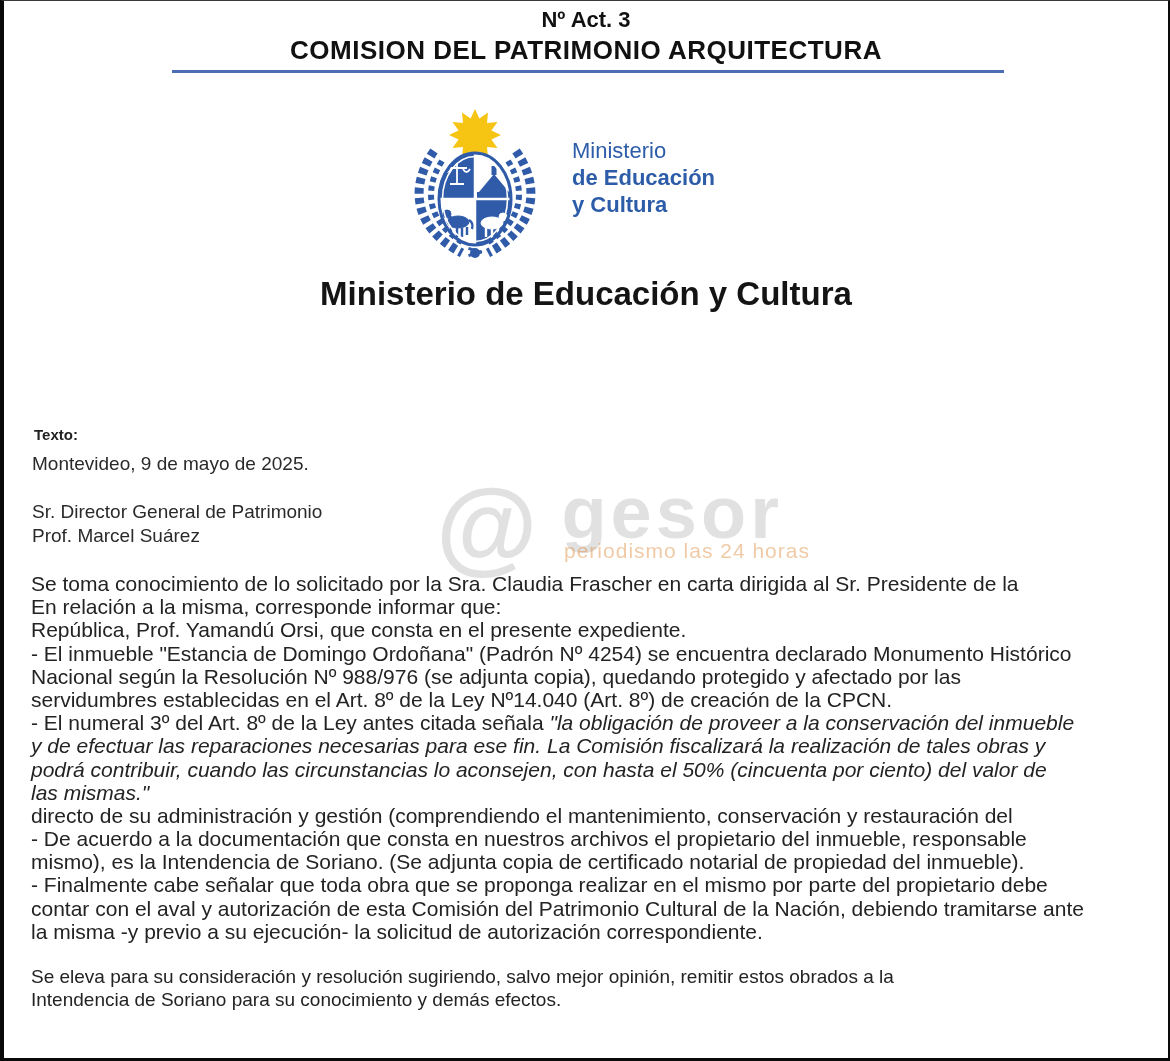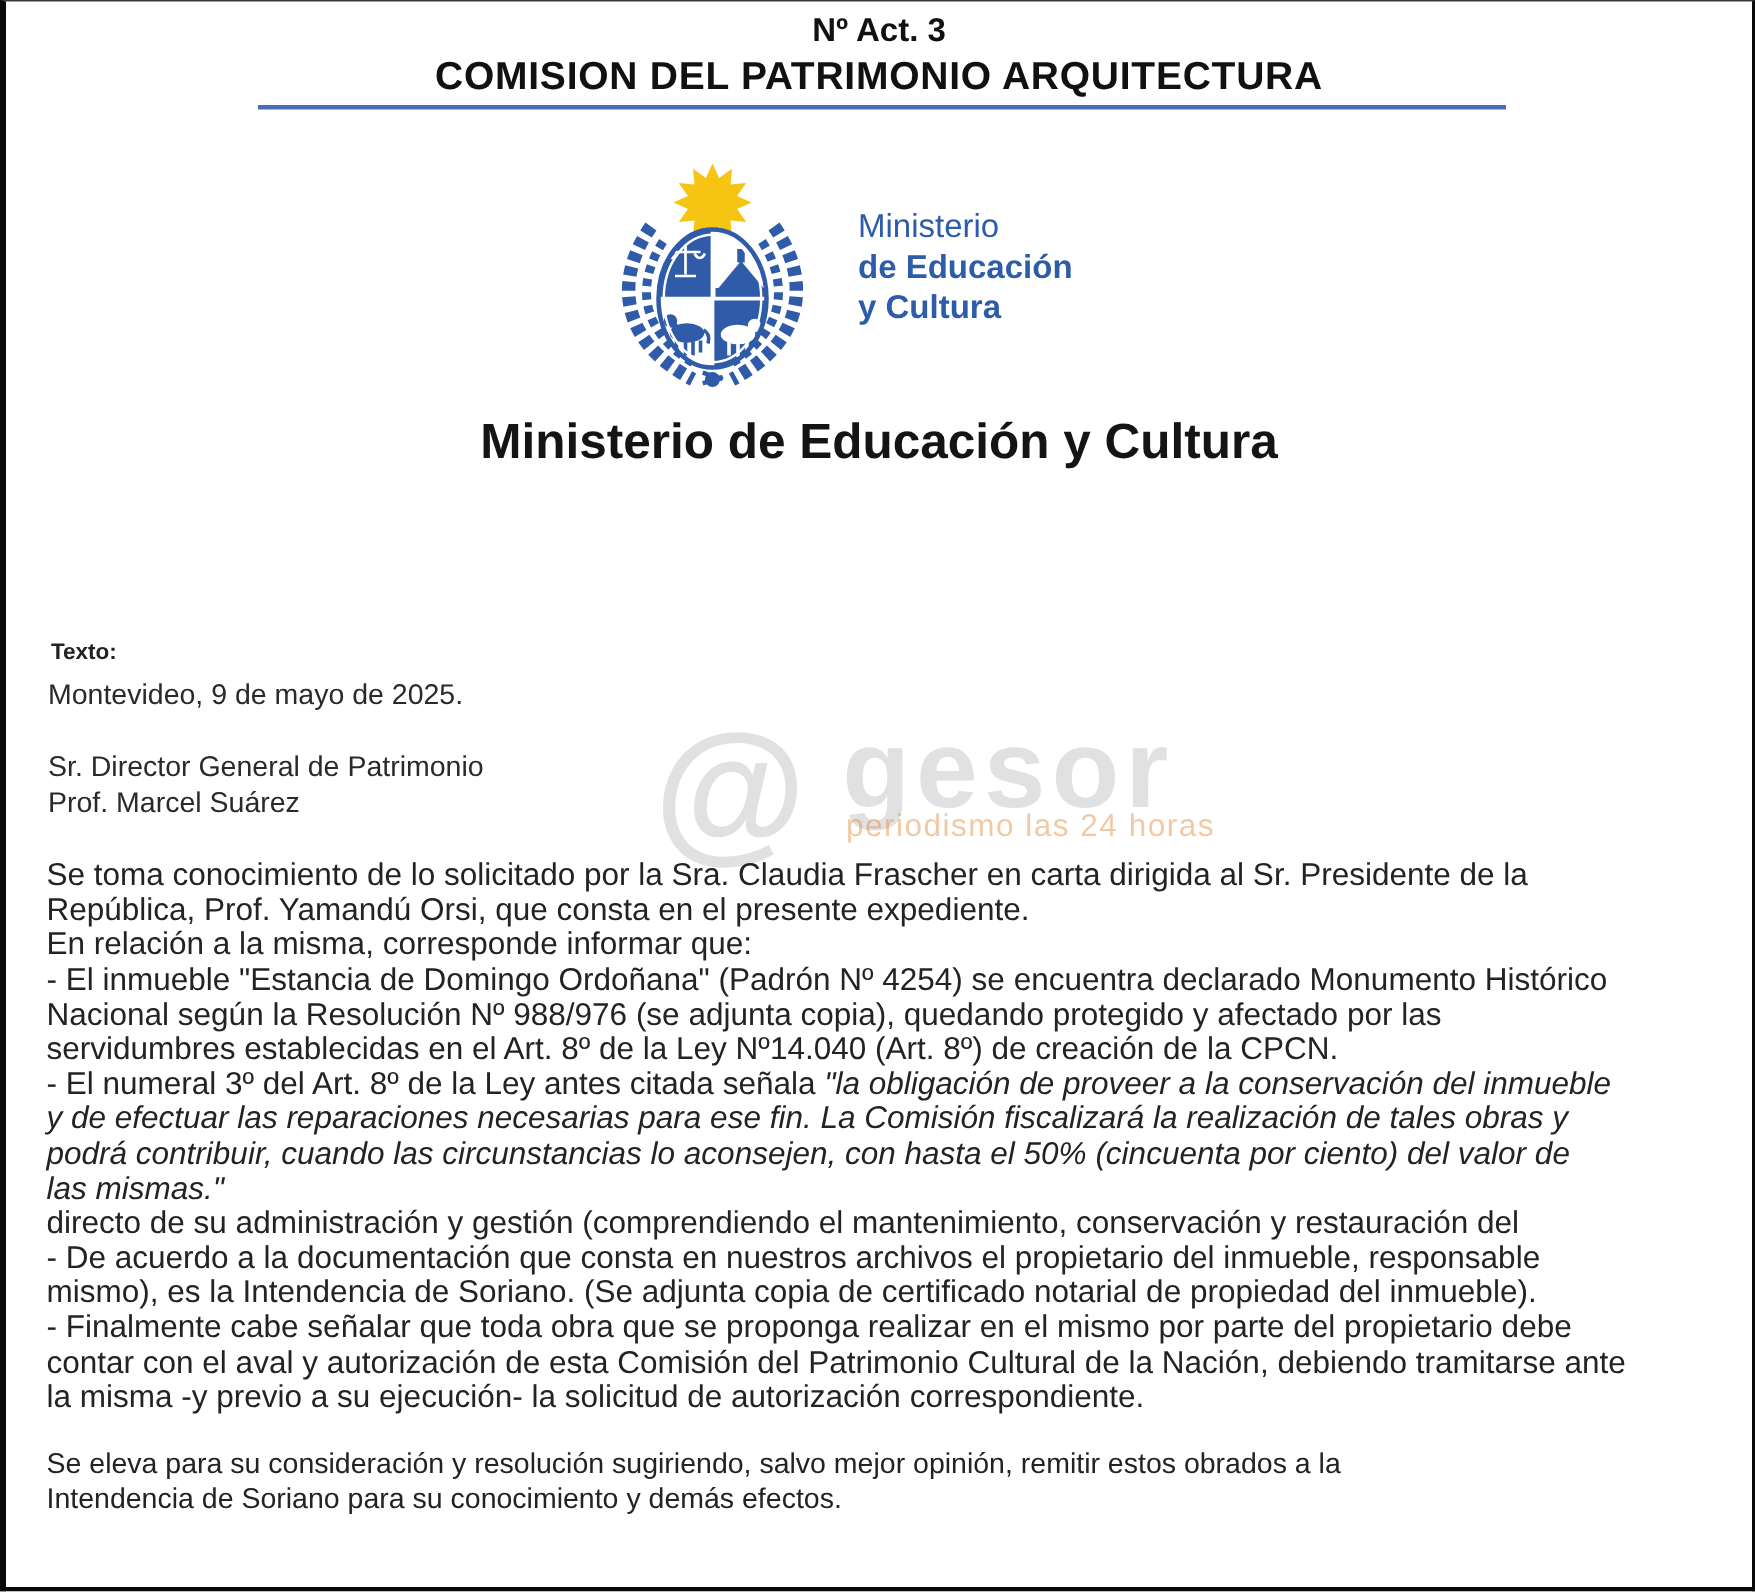--- a/index.html
+++ b/index.html
@@ -176,22 +176,22 @@
     <div>Prof. Marcel Suárez</div>
   </div>
 
   <div class="watermark">
     <div class="wm-row"><span class="wm-at">@</span><span class="wm-name">gesor</span></div>
     <div class="wm-tagline">periodismo las 24 horas</div>
   </div>
 
   <div class="body-lines">
     <div>Se toma conocimiento de lo solicitado por la Sra. Claudia Frascher en carta dirigida al Sr. Presidente de la</div>
+    <div>En relación a la misma, corresponde informar que:</div>
     <div>República, Prof. Yamandú Orsi, que consta en el presente expediente.</div>
-    <div>En relación a la misma, corresponde informar que:</div>
     <div>- El inmueble "Estancia de Domingo Ordoñana" (Padrón Nº 4254) se encuentra declarado Monumento Histórico</div>
     <div>Nacional según la Resolución Nº 988/976 (se adjunta copia), quedando protegido y afectado por las</div>
     <div>servidumbres establecidas en el Art. 8º de la Ley Nº14.040 (Art. 8º) de creación de la CPCN.</div>
     <div><span>- El numeral 3º del Art. 8º de la Ley antes citada señala </span><em>"la obligación de proveer a la conservación del inmueble</em></div>
     <div class="it">y de efectuar las reparaciones necesarias para ese fin. La Comisión fiscalizará la realización de tales obras y</div>
     <div class="it">podrá contribuir, cuando las circunstancias lo aconsejen, con hasta el 50% (cincuenta por ciento) del valor de</div>
     <div class="it">las mismas."</div>
     <div>directo de su administración y gestión (comprendiendo el mantenimiento, conservación y restauración del</div>
     <div>- De acuerdo a la documentación que consta en nuestros archivos el propietario del inmueble, responsable</div>
     <div>mismo), es la Intendencia de Soriano. (Se adjunta copia de certificado notarial de propiedad del inmueble).</div>

